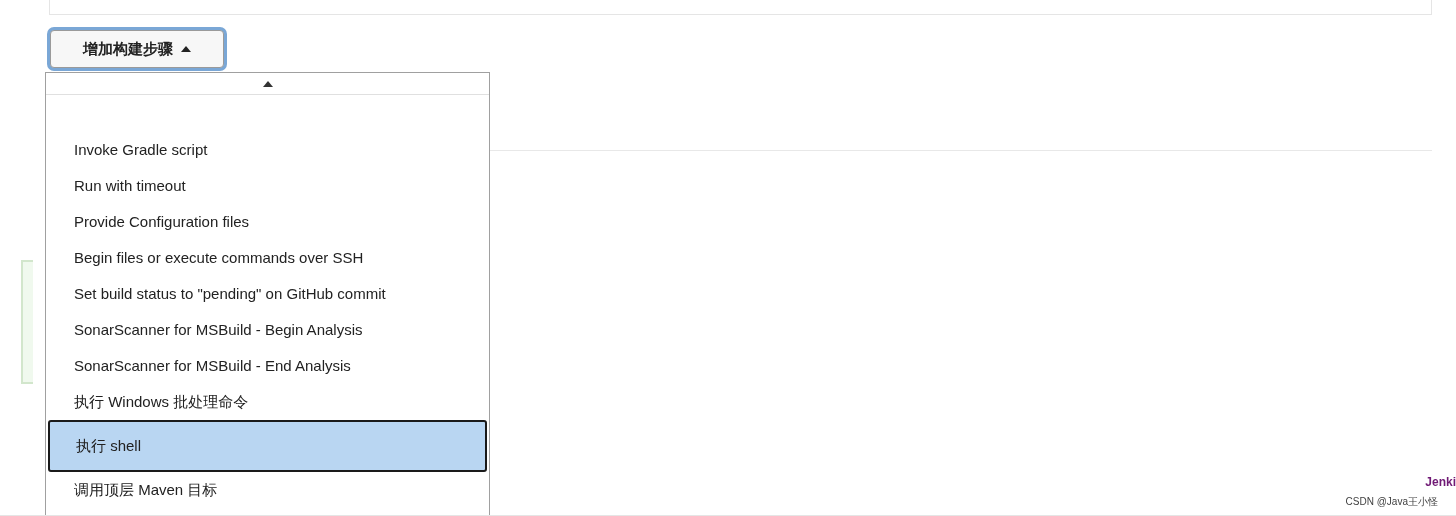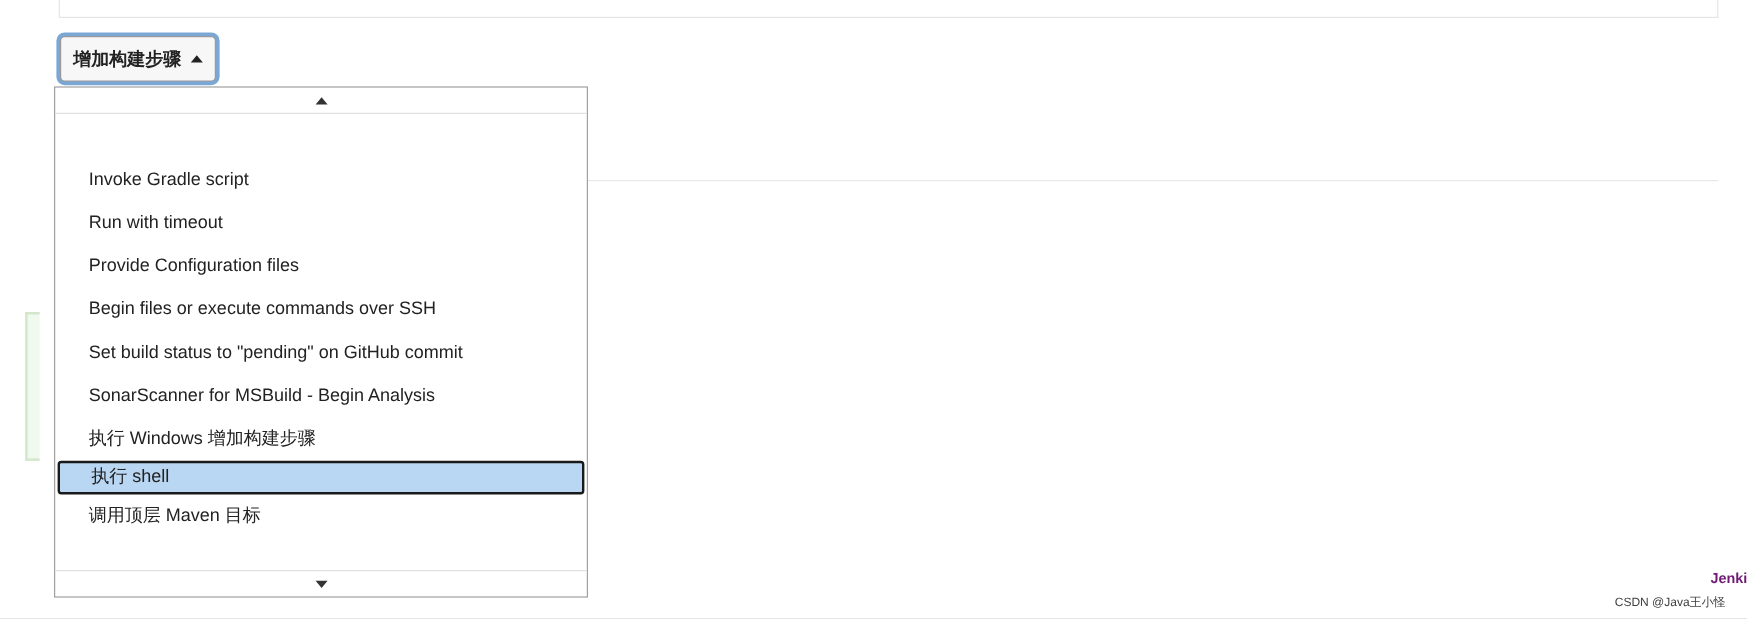--- a/index.html
+++ b/index.html
@@ -33,21 +33,21 @@
       left: 30px;
       right: 0;
       top: 150px;
       border-top: 1px solid #e8e8e8;
     }
     .dropdown-trigger {
       position: absolute;
       left: 50px;
       top: 30px;
       height: 38px;
-      padding: 0 10px;
+      padding: 0 32px;
       border: 1px solid #9a9a9a;
       background: #f7f7f7;
       border-radius: 4px;
       box-shadow: 0 0 0 3px #7aa7d6;
       display: flex;
       align-items: center;
       gap: 8px;
       font-size: 15px;
       font-weight: 700;
       color: #222;
@@ -113,21 +113,21 @@
     .dropdown-item.cutoff {
       padding-top: 0;
       padding-bottom: 6px;
       margin-top: -16px;
     }
     .dropdown-item.selected {
       background: #b9d6f2;
       border: 2px solid #1a1a1a;
       border-radius: 3px;
       margin: 0 2px;
-      padding: 2px 26px;
+      padding: 14px 26px;
     }
     .credit-mark {
       position: absolute;
       left: 21px;
       top: 260px;
       width: 12px;
       height: 124px;
       border: 2px solid #d2e6cc;
       border-right: none;
       background: #f0f9ee;
@@ -169,21 +169,22 @@
     <span class="arrow-glyph-up"></span>
   </div>
   <div class="dropdown-list" id="dropdown-list">
       <div class="dropdown-item cutoff">Invoke Ant</div>
       <div class="dropdown-item">Invoke Gradle script</div>
       <div class="dropdown-item">Run with timeout</div>
       <div class="dropdown-item">Provide Configuration files</div>
       <div class="dropdown-item">Begin files or execute commands over SSH</div>
       <div class="dropdown-item">Set build status to "pending" on GitHub commit</div>
       <div class="dropdown-item">SonarScanner for MSBuild - Begin Analysis</div>
-      <div class="dropdown-item">执行 Windows 增加构建步骤</div>
+      <div class="dropdown-item">SonarScanner for MSBuild - End Analysis</div>
+      <div class="dropdown-item">执行 Windows 批处理命令</div>
       <div class="dropdown-item selected">执行 shell</div>
       <div class="dropdown-item">调用顶层 Maven 目标</div>
     </div>
   <div class="dropdown-scroll-arrow down">
     <span class="arrow-glyph-down"></span>
   </div>
 </div>
 
 <div class="footer-title">Jenki</div>
 <div class="watermark">CSDN @Java王小怪</div>

